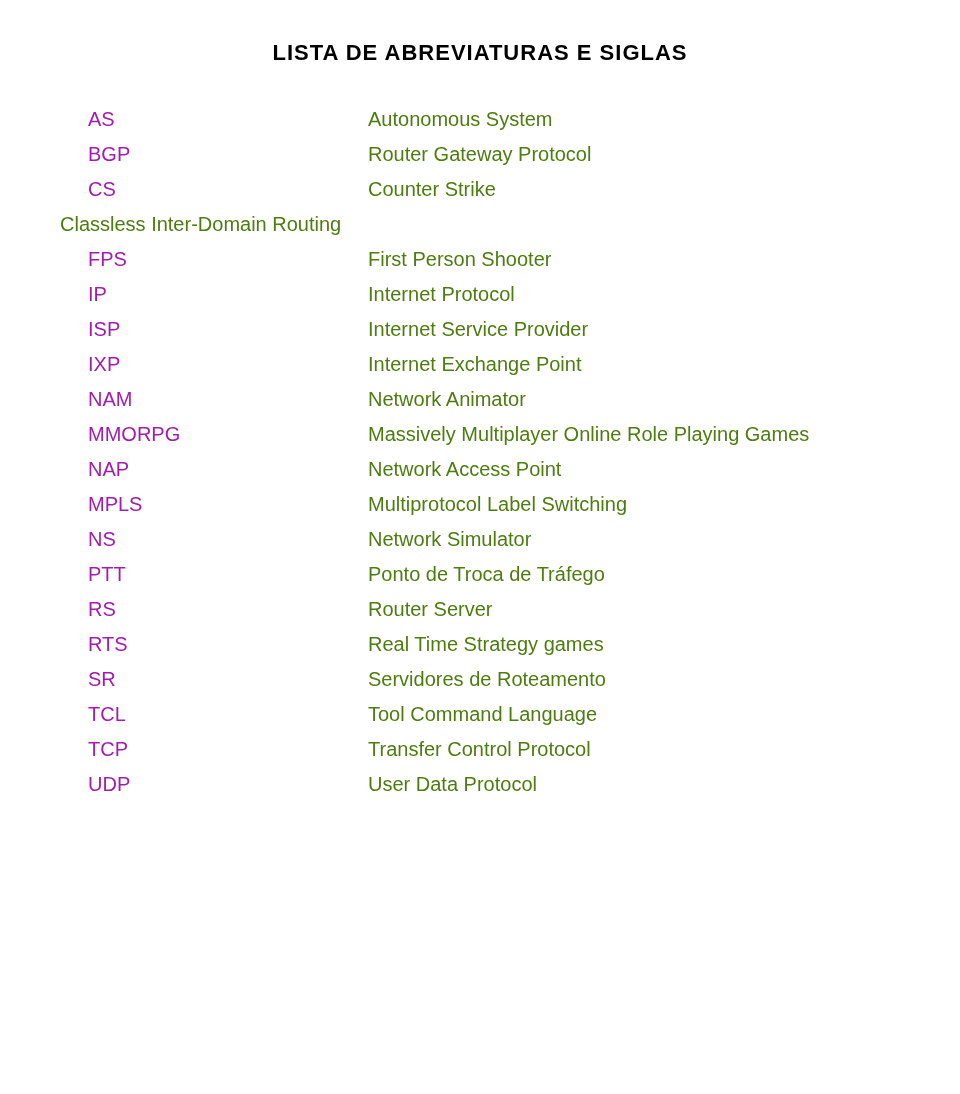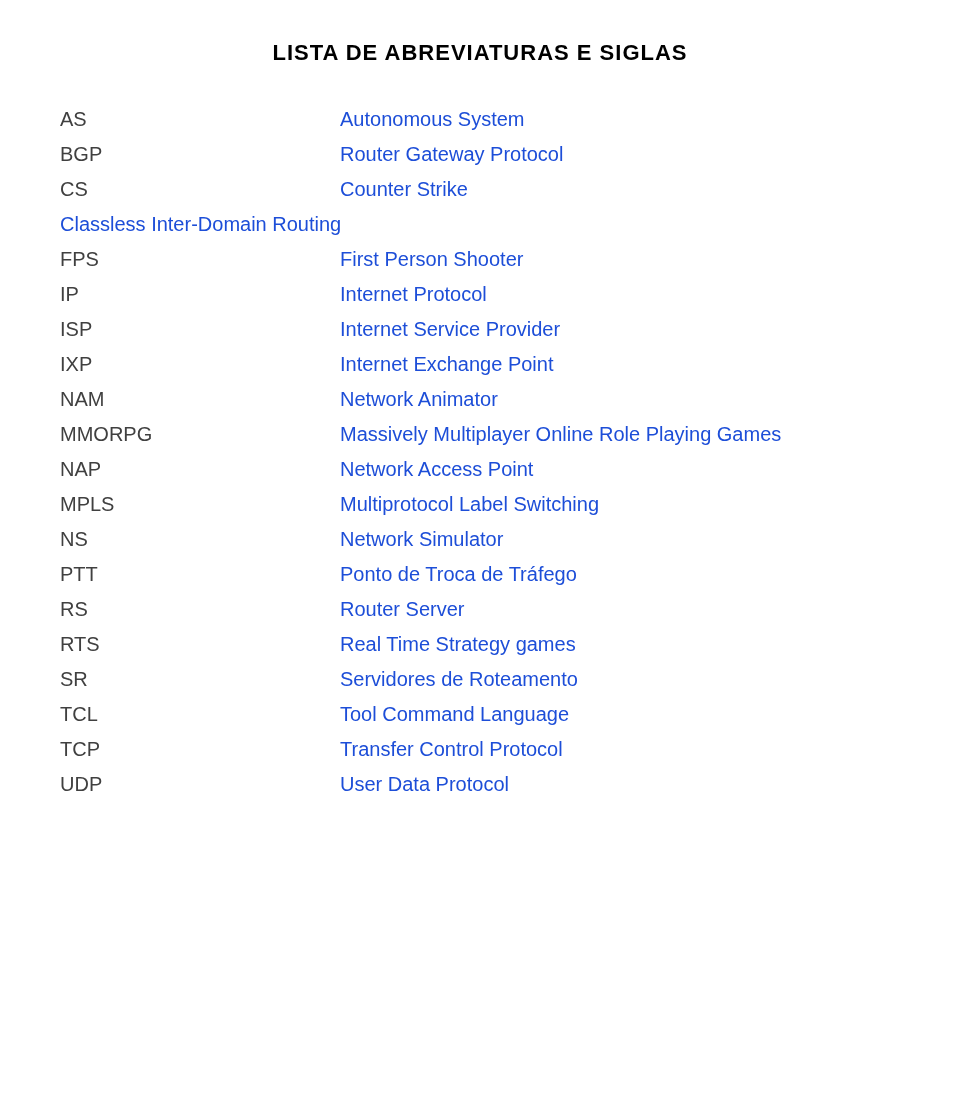--- a/index.html
+++ b/index.html
@@ -30,29 +30,30 @@
 
     .abbreviation-row {
       display: flex;
       align-items: baseline;
       padding: 6px 0;
     }
 
     .abbr-code {
       font-size: 20px;
       font-weight: normal;
-      color: #404040;
+      color: #a21caf;
       width: 280px;
       min-width: 280px;
+      margin-left: 28px;
     }
 
     .abbr-definition {
       font-size: 20px;
       font-weight: normal;
-      color: #1d4ed8;
+      color: #4d7c0f;
     }
   </style>
 </head>
 <body>
 
 <h1 class="page-title">LISTA DE ABREVIATURAS E SIGLAS</h1>
 
 <div class="abbreviation-table">
 <div class="abbreviation-row">
       <span class="abbr-code">AS</span>

